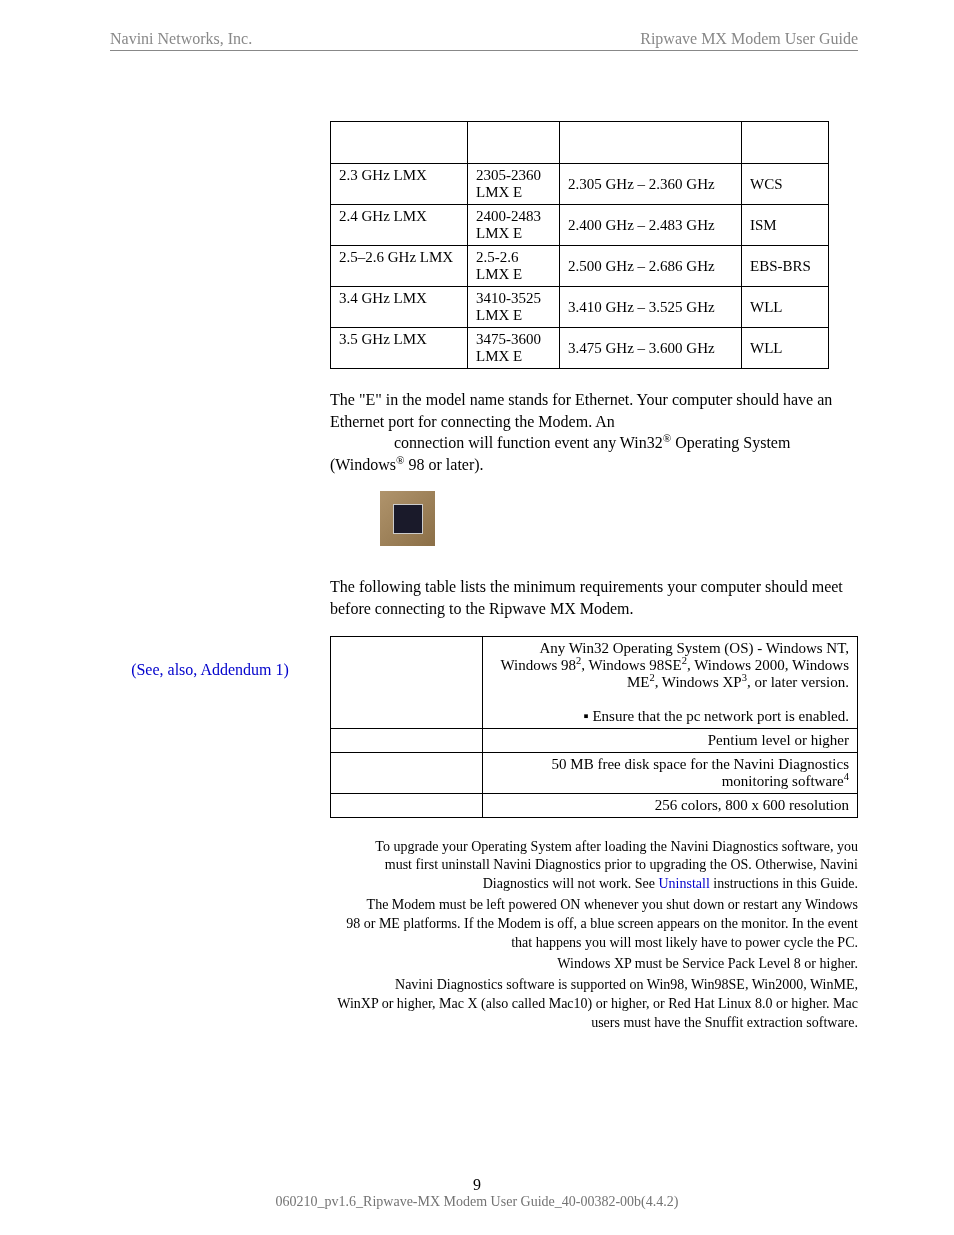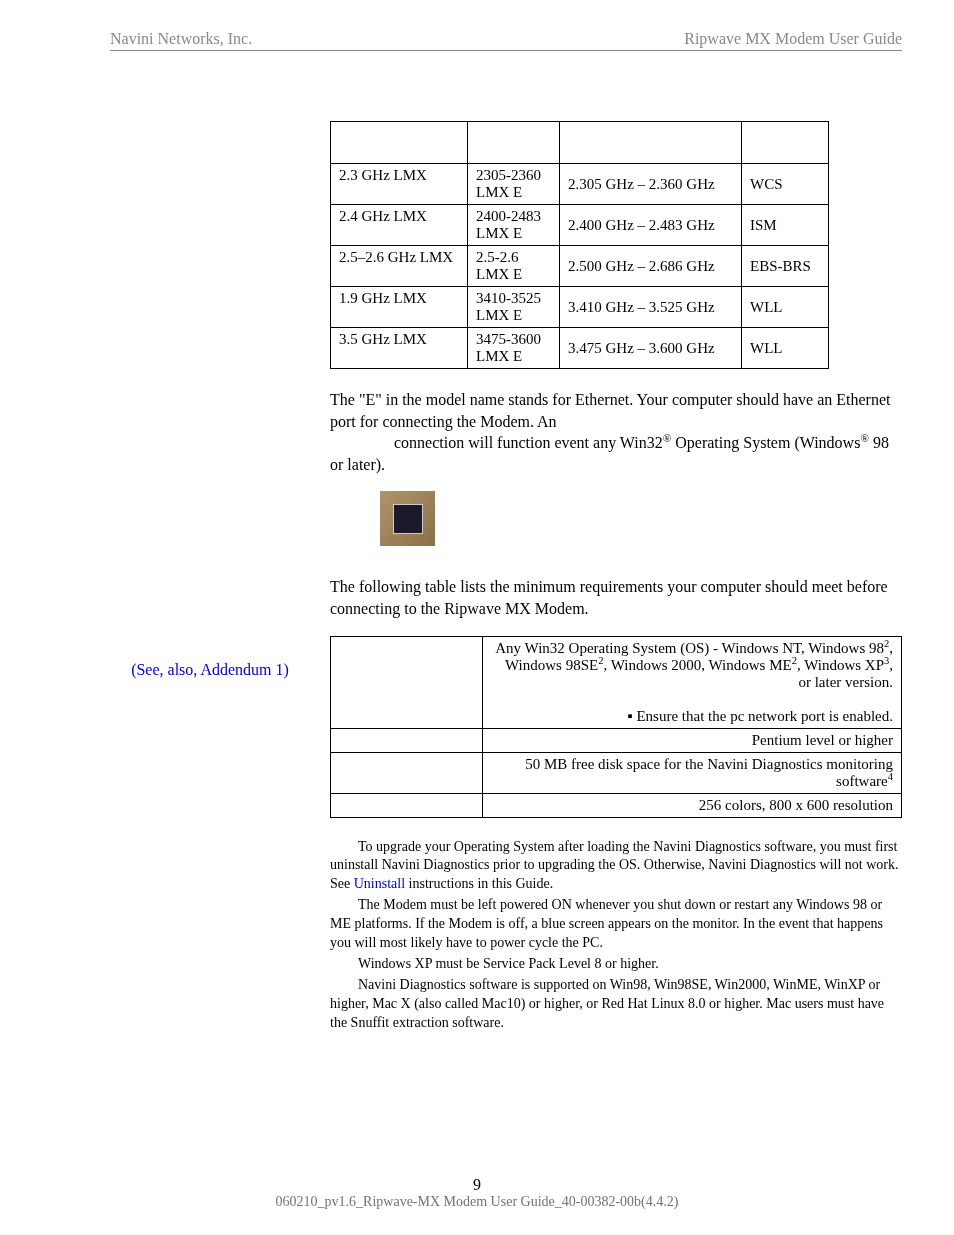--- a/index.html
+++ b/index.html
@@ -5,21 +5,21 @@
     body {
       font-family: "Times New Roman", Times, serif;
       font-size: 16px;
       color: #000;
       margin: 0;
       padding: 0;
       background: #fff;
       width: 954px;
     }
     .page {
-      padding: 30px 52px 30px 110px;
+      padding: 30px 96px 30px 110px;
       box-sizing: border-box;
       min-height: 1235px;
       position: relative;
       font-family: Liberation Serif, serif;
     }
     .header {
       display: flex;
       justify-content: space-between;
       color: #888;
       border-bottom: 1px solid #888;
@@ -81,21 +81,21 @@
     sup { font-size: 0.7em; vertical-align: super; line-height: 0;}
     .req-table { width: 100%; }
     .req-table td:first-child { width: 135px; }
     .req-table td:last-child { font-size: 15px; text-align: right; }
     .bullet { display: inline-block; width: 18px; }
     .notes {
       font-size: 14px;
       line-height: 1.35;
       margin-top: 20px;
     }
-    .notes p { margin: 0 0 2px 0; text-indent: 0; }
+    .notes p { margin: 0 0 2px 0; text-indent: 0; text-align: right; }
     .link { color: #0000cc; }
     .footer {
       position: absolute;
       bottom: 25px;
       left: 0; right: 0;
       text-align: center;
     }
     .page-num { font-size: 16px; }
     .doc-id { font-size: 14px; color: #737373; }
   </style>
@@ -135,21 +135,21 @@
           <td>2.400 GHz – 2.483 GHz</td>
           <td>ISM</td>
         </tr>
         <tr>
           <td>2.5–2.6 GHz LMX</td>
           <td><span>2.5-2.6</span><br><span>LMX E</span></td>
           <td>2.500 GHz – 2.686 GHz</td>
           <td>EBS-BRS</td>
         </tr>
         <tr>
-          <td>1.9 GHz LMX</td>
+          <td>3.4 GHz LMX</td>
           <td><span>3410-3525</span><br><span>LMX E</span></td>
           <td>3.410 GHz – 3.525 GHz</td>
           <td>WLL</td>
         </tr>
         <tr>
           <td>3.5 GHz LMX</td>
           <td><span>3475-3600</span><br><span>LMX E</span></td>
           <td>3.475 GHz – 3.600 GHz</td>
           <td>WLL</td>
         </tr>

